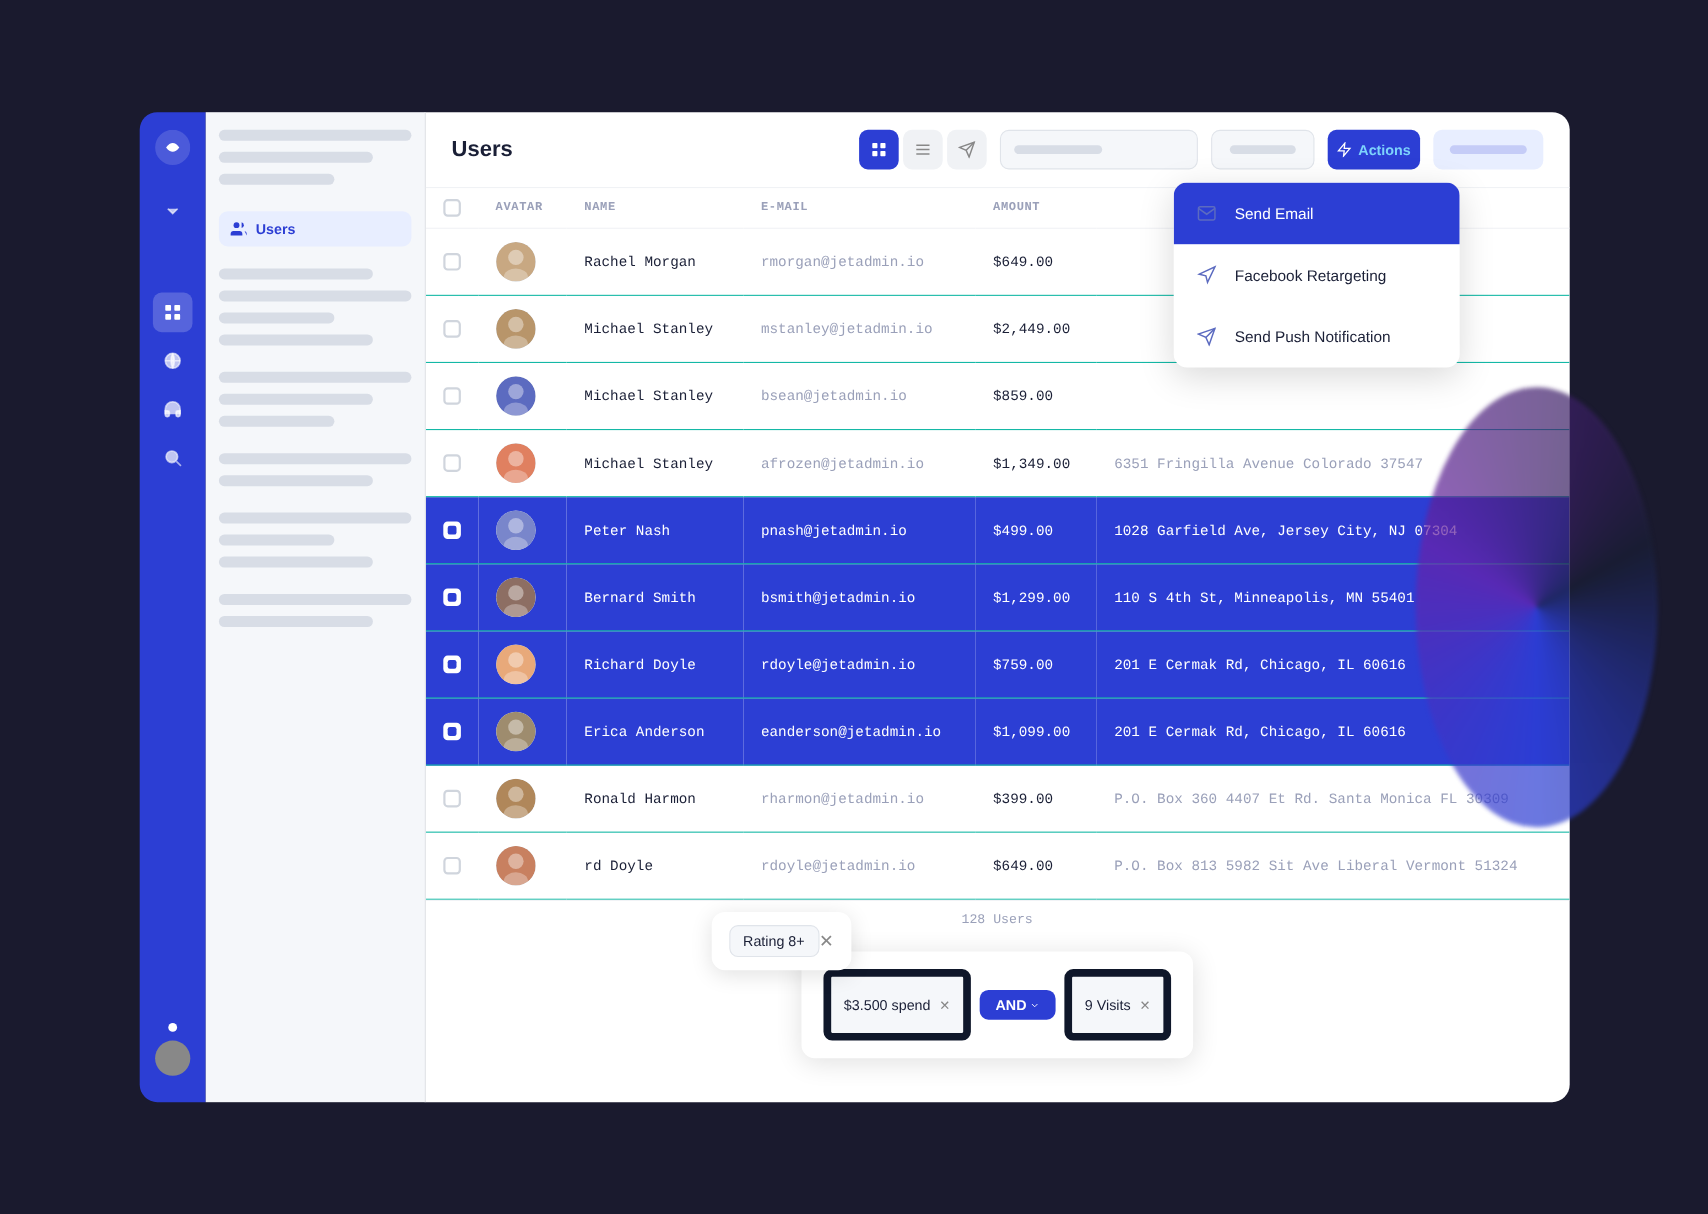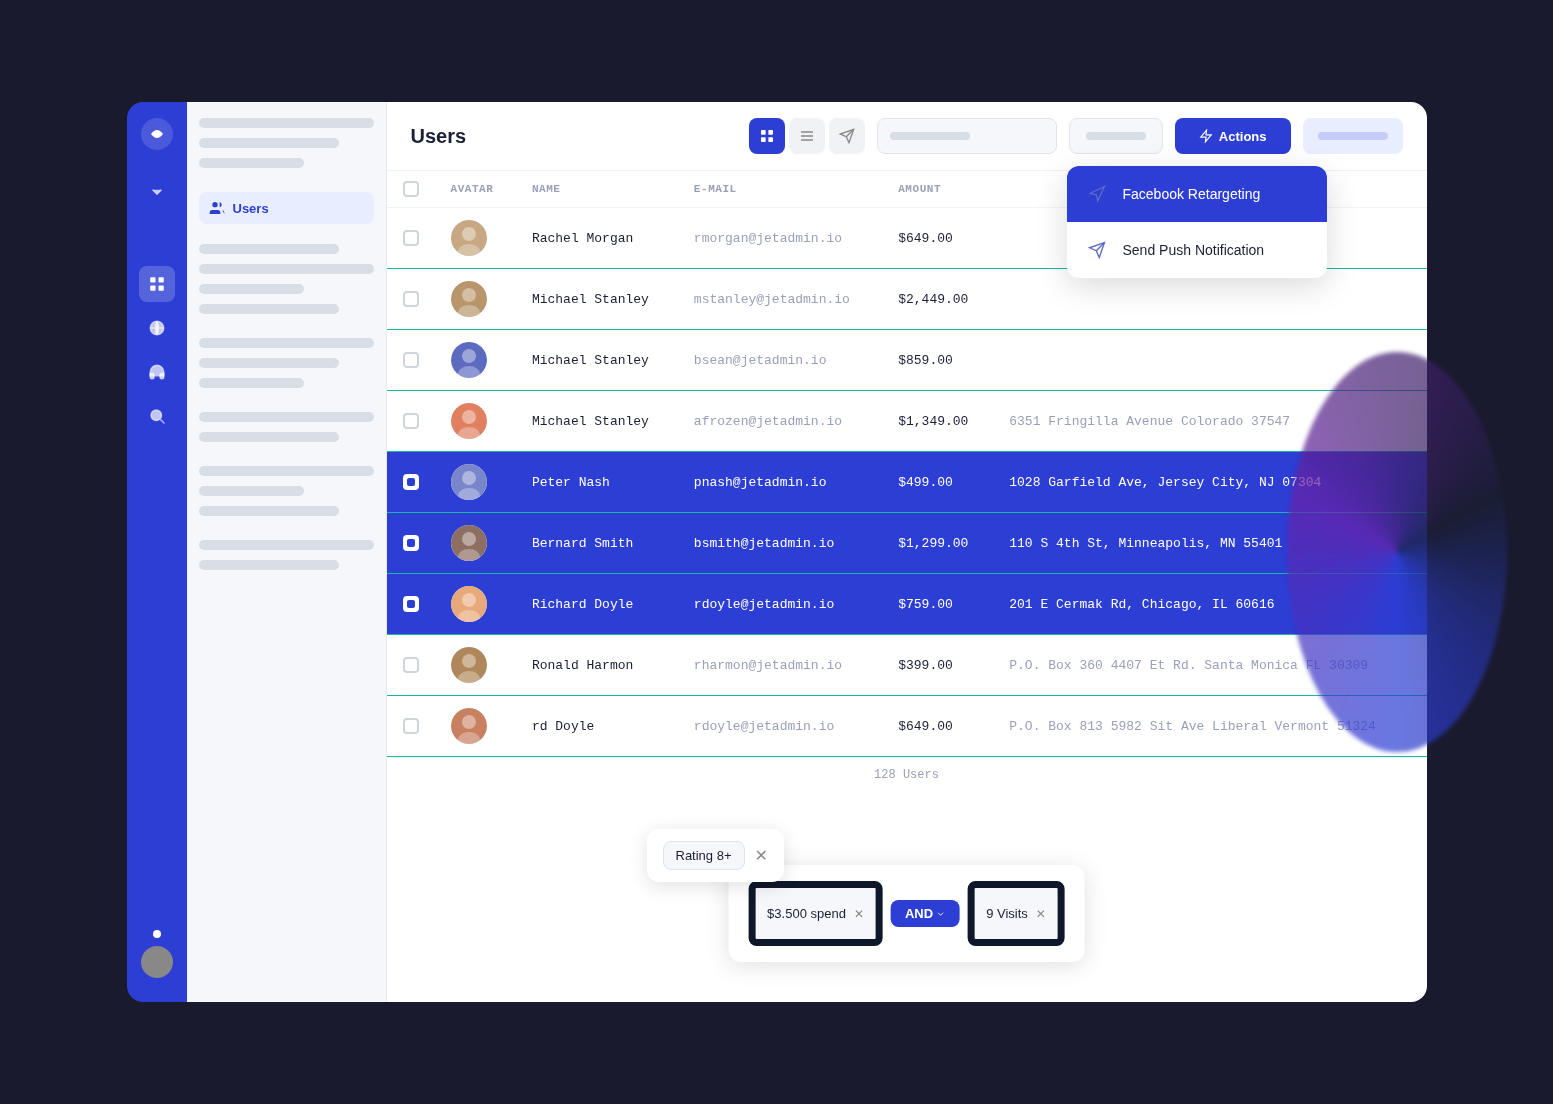--- a/index.html
+++ b/index.html
@@ -165,25 +165,25 @@
       background: #f5f7fa;
       border: 1px solid #e0e4ea;
       border-radius: 8px;
       height: 36px;
       padding: 0 16px;
       font-size: 13px;
       color: #888;
     }
     .actions-btn {
       background: #2c3ed4;
-      color: #ffffff;
+      color: #7dd3fc;
       border: none;
       border-radius: 8px;
       height: 36px;
-      padding: 0 24px;
+      padding: 0 8px;
       font-size: 13px;
       font-weight: 600;
       cursor: pointer;
       display: flex;
       align-items: center;
       gap: 6px;
     }
     .export-btn {
       background: #e8eeff;
       border: none;
@@ -315,21 +315,20 @@
     .rating-popup {
       position: absolute;
       bottom: 120px;
       left: 260px;
       background: white;
       border-radius: 12px;
       box-shadow: 0 4px 20px rgba(0,0,0,0.12);
       padding: 12px 16px;
       display: flex;
       align-items: center;
-      gap: 10px;
       z-index: 11;
     }
     .rating-tag {
       background: #f5f7fa;
       border: 1px solid #e0e4ea;
       border-radius: 8px;
       padding: 6px 12px;
       font-size: 13px;
       color: #1a1f36;
       font-weight: 500;
@@ -661,20 +660,38 @@
     <circle cx="18" cy="14" r="7" fill="rgba(255,255,255,0.4)"></circle>
     <ellipse cx="18" cy="32" rx="11" ry="8" fill="rgba(255,255,255,0.3)"></ellipse>
   </svg>
                 </div>
     </td>
     <td>Richard Doyle</td>
     <td class="">rdoyle@jetadmin.io</td>
     <td>$759.00</td>
     <td class="">201 E Cermak Rd, Chicago, IL 60616</td>
   </tr>
+            <tr class="selected">
+    <td>
+                <div class="checkbox checked"></div>
+              </td>
+    <td>
+      <div class="avatar-img">
+                  <svg viewBox="0 0 36 36" xmlns="http://www.w3.org/2000/svg">
+    <circle cx="18" cy="18" r="18" fill="#9e8c6e"></circle>
+    <circle cx="18" cy="14" r="7" fill="rgba(255,255,255,0.4)"></circle>
+    <ellipse cx="18" cy="32" rx="11" ry="8" fill="rgba(255,255,255,0.3)"></ellipse>
+  </svg>
+                </div>
+    </td>
+    <td>Erica Anderson</td>
+    <td class="">eanderson@jetadmin.io</td>
+    <td>$1,099.00</td>
+    <td class="">201 E Cermak Rd, Chicago, IL 60616</td>
+  </tr>
             <tr>
     <td>
                 <div class="checkbox"></div>
               </td>
     <td>
       <div class="avatar-img">
                   <svg viewBox="0 0 36 36" xmlns="http://www.w3.org/2000/svg">
     <circle cx="18" cy="18" r="18" fill="#b0875a"></circle>
     <circle cx="18" cy="14" r="7" fill="rgba(255,255,255,0.4)"></circle>
     <ellipse cx="18" cy="32" rx="11" ry="8" fill="rgba(255,255,255,0.3)"></ellipse>
@@ -705,20 +722,29 @@
     <td class="muted">P.O. Box 813 5982 Sit Ave Liberal Vermont 51324</td>
   </tr>
           </tbody>
       </table>
       <div class="table-footer">
         <span>128 Users</span>
       </div>
     </div>
 
     <div class="dropdown-menu" id="actions-dropdown">
+        <div class="dropdown-item">
+    <div class="di-icon" style="color:#5c6bc0">
+            <svg viewBox="0 0 24 24">
+              <path d="M4 4h16c1.1 0 2 .9 2 2v12c0 1.1-.9 2-2 2H4c-1.1 0-2-.9-2-2V6c0-1.1.9-2 2-2z"></path>
+              <polyline points="22,6 12,13 2,6"></polyline>
+            </svg>
+          </div>
+    <span>Send Email</span>
+  </div>
         <div class="dropdown-item">
     <div class="di-icon" style="color:#5c6bc0">
             <svg viewBox="0 0 24 24">
               <path d="M3 11l19-9-9 19-2-8-8-2z"></path>
             </svg>
           </div>
     <span>Facebook Retargeting</span>
   </div>
         <div class="dropdown-item">
     <div class="di-icon" style="color:#5c6bc0">

